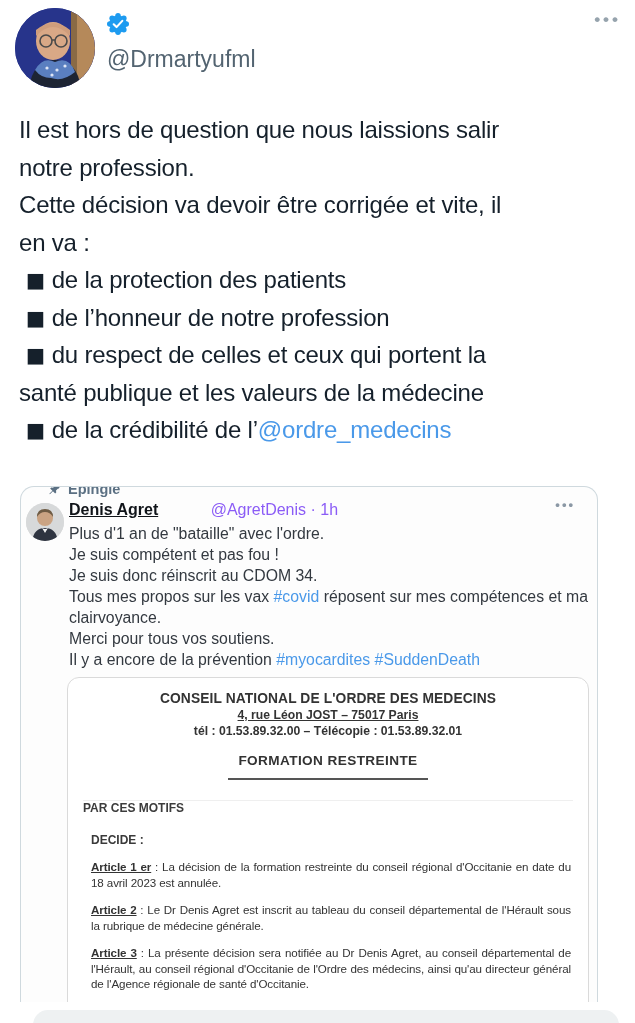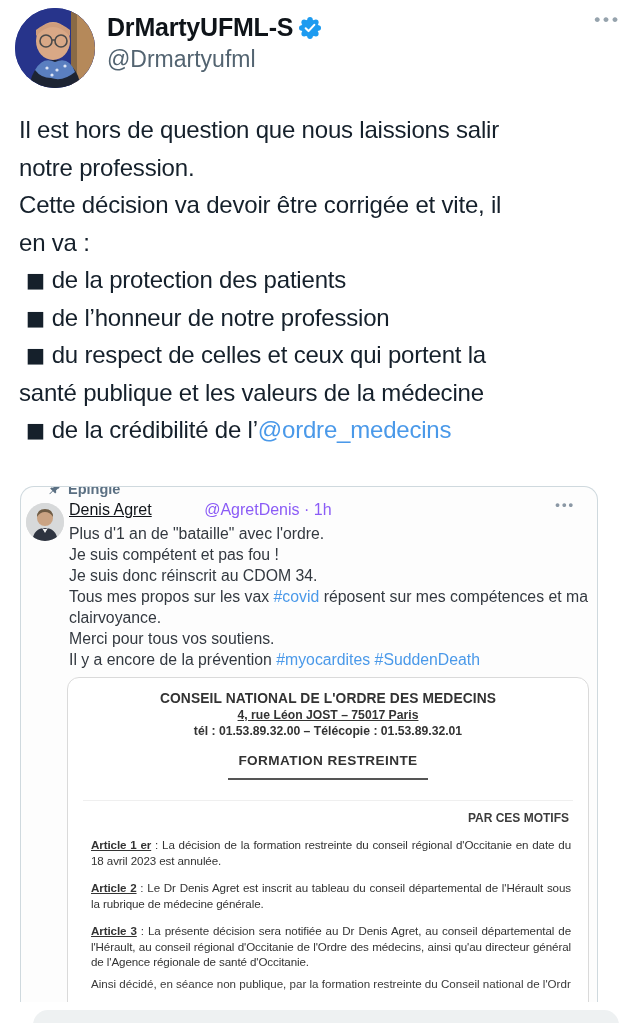--- a/index.html
+++ b/index.html
@@ -37,21 +37,21 @@
   }
   .pin-row{
     margin-top:-7px;padding-left:27px;display:flex;align-items:center;gap:7px;
     color:#5b7083;font-size:14.5px;font-weight:bold;height:18px;
   }
   .q-avatar{
     position:absolute;left:5px;top:16px;width:38px;height:38px;border-radius:50%;
     overflow:hidden;background:#dcdcdc;
   }
   .q-head{position:absolute;left:48px;top:14px;width:505px;font-size:16px;white-space:nowrap;}
-  .q-name{font-weight:normal;text-decoration:underline;color:#101419;}
+  .q-name{font-weight:bold;text-decoration:underline;color:#101419;}
   .q-meta{color:#8b5cf6;padding-left:48px;}
   .q-dots{position:absolute;right:22px;top:10px;color:#8b98a5;font-size:13px;letter-spacing:2px;font-weight:bold;}
   .q-text{
     position:absolute;left:48px;top:36px;width:520px;
     font-size:15.8px;line-height:21px;color:#333940;white-space:pre-wrap;
   }
   .q-text .hashtag{color:#4a99e9;}
   
   .doc{
     position:absolute;left:46px;top:190px;width:522px;height:360px;
@@ -59,21 +59,21 @@
     box-sizing:border-box;padding:13px 15px 0 15px;
     color:#3a3a3a;filter:blur(.25px);
   }
   .doc-center{text-align:center;font-weight:bold;color:#333;}
   .doc-org{font-size:13.8px;letter-spacing:.1px;}
   .doc-addr{font-size:12.2px;margin-top:2px;text-decoration:underline;}
   .doc-phone{font-size:12.2px;margin-top:2px;}
   .doc-section{font-size:13.6px;margin-top:15px;letter-spacing:.4px;}
   .doc-hr{width:200px;border:none;border-top:2px solid #555;margin:10px auto 0 auto;}
   .page-split{border-top:1px solid #efefef;margin-top:20px;}
-  .doc-motifs{text-align:right;font-size:12px;font-weight:bold;color:#3c3c3c;margin-top:10px;padding-right:4px;}
+  .doc-motifs{text-align:left;font-size:12px;font-weight:bold;color:#3c3c3c;margin-top:0;padding-right:4px;}
   .doc-decide{font-size:12px;font-weight:bold;margin-top:18px;padding-left:8px;}
   .doc-par{
     font-size:11.6px;line-height:15.5px;text-align:justify;margin:12px 2px 0 8px;
     color:#333;letter-spacing:-.1px;
   }
   .doc-par .art-label{text-decoration:underline;font-weight:600;}
   .doc-closing{
     font-size:11.6px;margin:7px 2px 0 8px;color:#3a3a3a;filter:blur(.6px);
     white-space:nowrap;overflow:hidden;
   }
@@ -103,21 +103,20 @@
     <line x1="37" y1="32" x2="40" y2="32" stroke="#4a4a4a" stroke-width="1.6"></line>
     <path d="M20 62 Q28 48 40 54 Q54 48 60 64 Q48 74 36 70 Q26 70 20 62 Z" fill="#5a7fc0"></path>
     <circle cx="32" cy="60" r="1.6" fill="#dfe6f5"></circle>
     <circle cx="42" cy="62" r="1.6" fill="#dfe6f5"></circle>
     <circle cx="50" cy="58" r="1.6" fill="#dfe6f5"></circle>
     <circle cx="37" cy="67" r="1.6" fill="#dfe6f5"></circle>
   </svg>
 </div>
 
 <div class="name-row">
-  <span class="display-name">DrMartyUFML-S</span>
   <span class="badge">
     <svg width="22" height="22" viewBox="0 0 24 24">
       <g fill="#1d9bf0">
         <circle cx="21" cy="12" r="3"></circle>
           <circle cx="18.4" cy="18.4" r="3"></circle>
           <circle cx="12" cy="21" r="3"></circle>
         <circle cx="5.6" cy="18.4" r="3"></circle>
           <circle cx="3" cy="12" r="3"></circle>
           <circle cx="5.6" cy="5.6" r="3"></circle>
         <circle cx="12" cy="3" r="3"></circle>
@@ -174,20 +173,21 @@
 Il y a encore de la prévention </span><span class="hashtag">#myocardites</span><span> </span><span class="hashtag">#SuddenDeath</span></div>
 
   <div class="doc">
     <div class="doc-center doc-org">CONSEIL NATIONAL DE L'ORDRE DES MEDECINS</div>
     <div class="doc-center doc-addr">4, rue Léon JOST – 75017 Paris</div>
     <div class="doc-center doc-phone">tél : 01.53.89.32.00 – Télécopie : 01.53.89.32.01</div>
     <div class="doc-center doc-section">FORMATION RESTREINTE</div>
     <hr class="doc-hr">
     <div class="page-split"></div>
     <div class="doc-motifs">PAR CES MOTIFS</div>
+    <div class="doc-decide">DECIDE :</div>
 
     <div class="doc-par"><span class="art-label">Article 1 er</span><span> : La décision de la formation restreinte du conseil régional d'Occitanie en date du 18 avril 2023 est annulée.</span></div>
 
     <div class="doc-par"><span class="art-label">Article 2</span><span> : Le Dr Denis Agret est inscrit au tableau du conseil départemental de l'Hérault sous la rubrique de médecine générale.</span></div>
 
     <div class="doc-par"><span class="art-label">Article 3</span><span> : La présente décision sera notifiée au Dr Denis Agret, au conseil départemental de l'Hérault, au conseil régional d'Occitanie de l'Ordre des médecins, ainsi qu'au directeur général de l'Agence régionale de santé d'Occitanie.</span></div>
 
     <div class="doc-closing">Ainsi décidé, en séance non publique, par la formation restreinte du Conseil national de l'Ordre</div>
   </div>
 </div>

